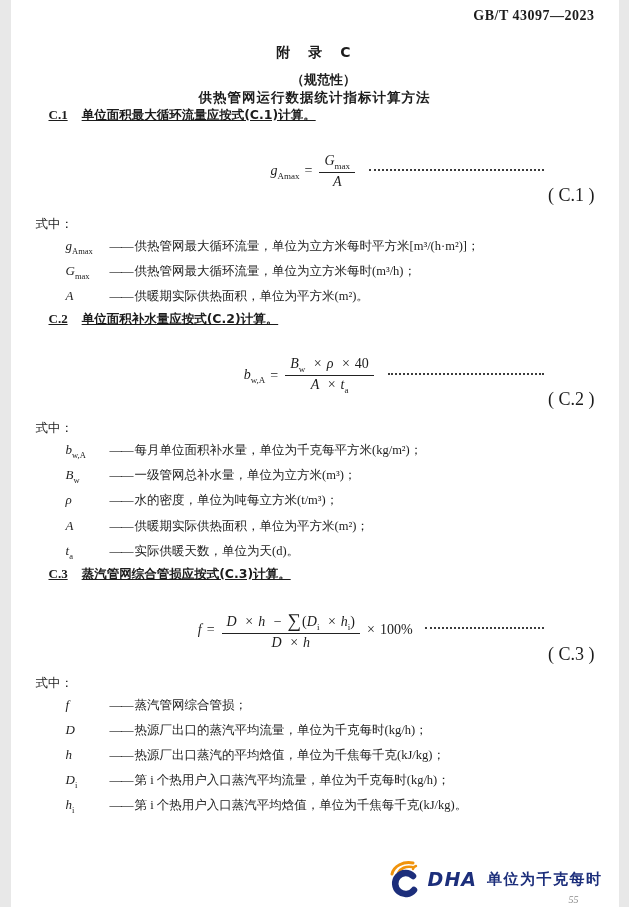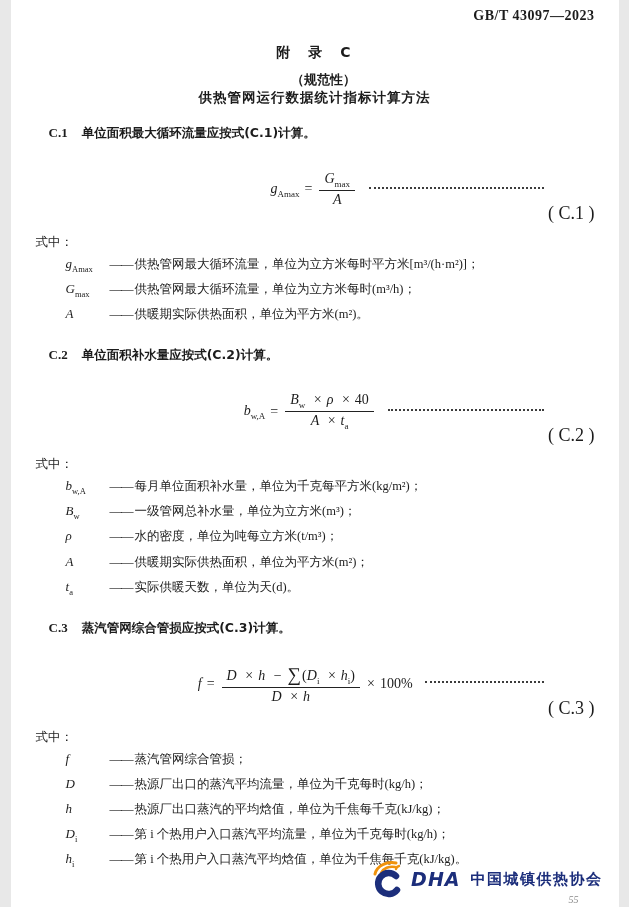--- a/index.html
+++ b/index.html
@@ -35,21 +35,21 @@
   .title-subtitle {
     font-family: "DejaVu Sans", "Liberation Sans", sans-serif;
     font-weight: bold; font-size: 13.5px; letter-spacing: 1px;
   }
 
   
   .section-lead {
     font-family: "DejaVu Sans", "Liberation Sans", sans-serif;
     font-weight: bold; font-size: 12.5px;
     padding: 0 8px 0 38px;
-    margin-top: 18px;
+    text-decoration: underline;
   }
   .section-lead .sec-num { margin-right: 14px; font-family: "Liberation Serif","DejaVu Serif",serif; font-weight: bold; font-size: 13px; }
 
   
   .formula-row {
     display: flex; align-items: center;
     padding: 0 24px 0 38px;
     margin: 13px 0 10px 0;
   }
   .f-spacer { flex: 1.25; }
@@ -273,17 +273,17 @@
   </div>
 
   <div class="logo">
     <svg width="40" height="40" viewBox="0 0 40 40">
       <path d="M 6 15 A 17 14 0 0 1 27 4" fill="none" stroke="#f0930c" stroke-width="3" stroke-linecap="round"></path>
       <path d="M 12 14 A 12 10 0 0 1 26 8" fill="none" stroke="#f0930c" stroke-width="2.6" stroke-linecap="round"></path>
       <path d="M 27 10 a 4 4 0 0 1 3 -3" fill="none" stroke="#f0930c" stroke-width="2.4" stroke-linecap="round"></path>
       <path d="M 27 17 A 10.5 10.5 0 1 0 28 31" fill="none" stroke="#1c2e7b" stroke-width="6.5" stroke-linecap="round"></path>
     </svg>
     <span class="logo-dha">DHA</span>
-    <span class="logo-org">中国城镇供热协会</span>
+    <span class="logo-org">单位为千克每时</span>
   </div>
   <div class="page-num">55</div>
 
 </div>
 
 </body></html>

